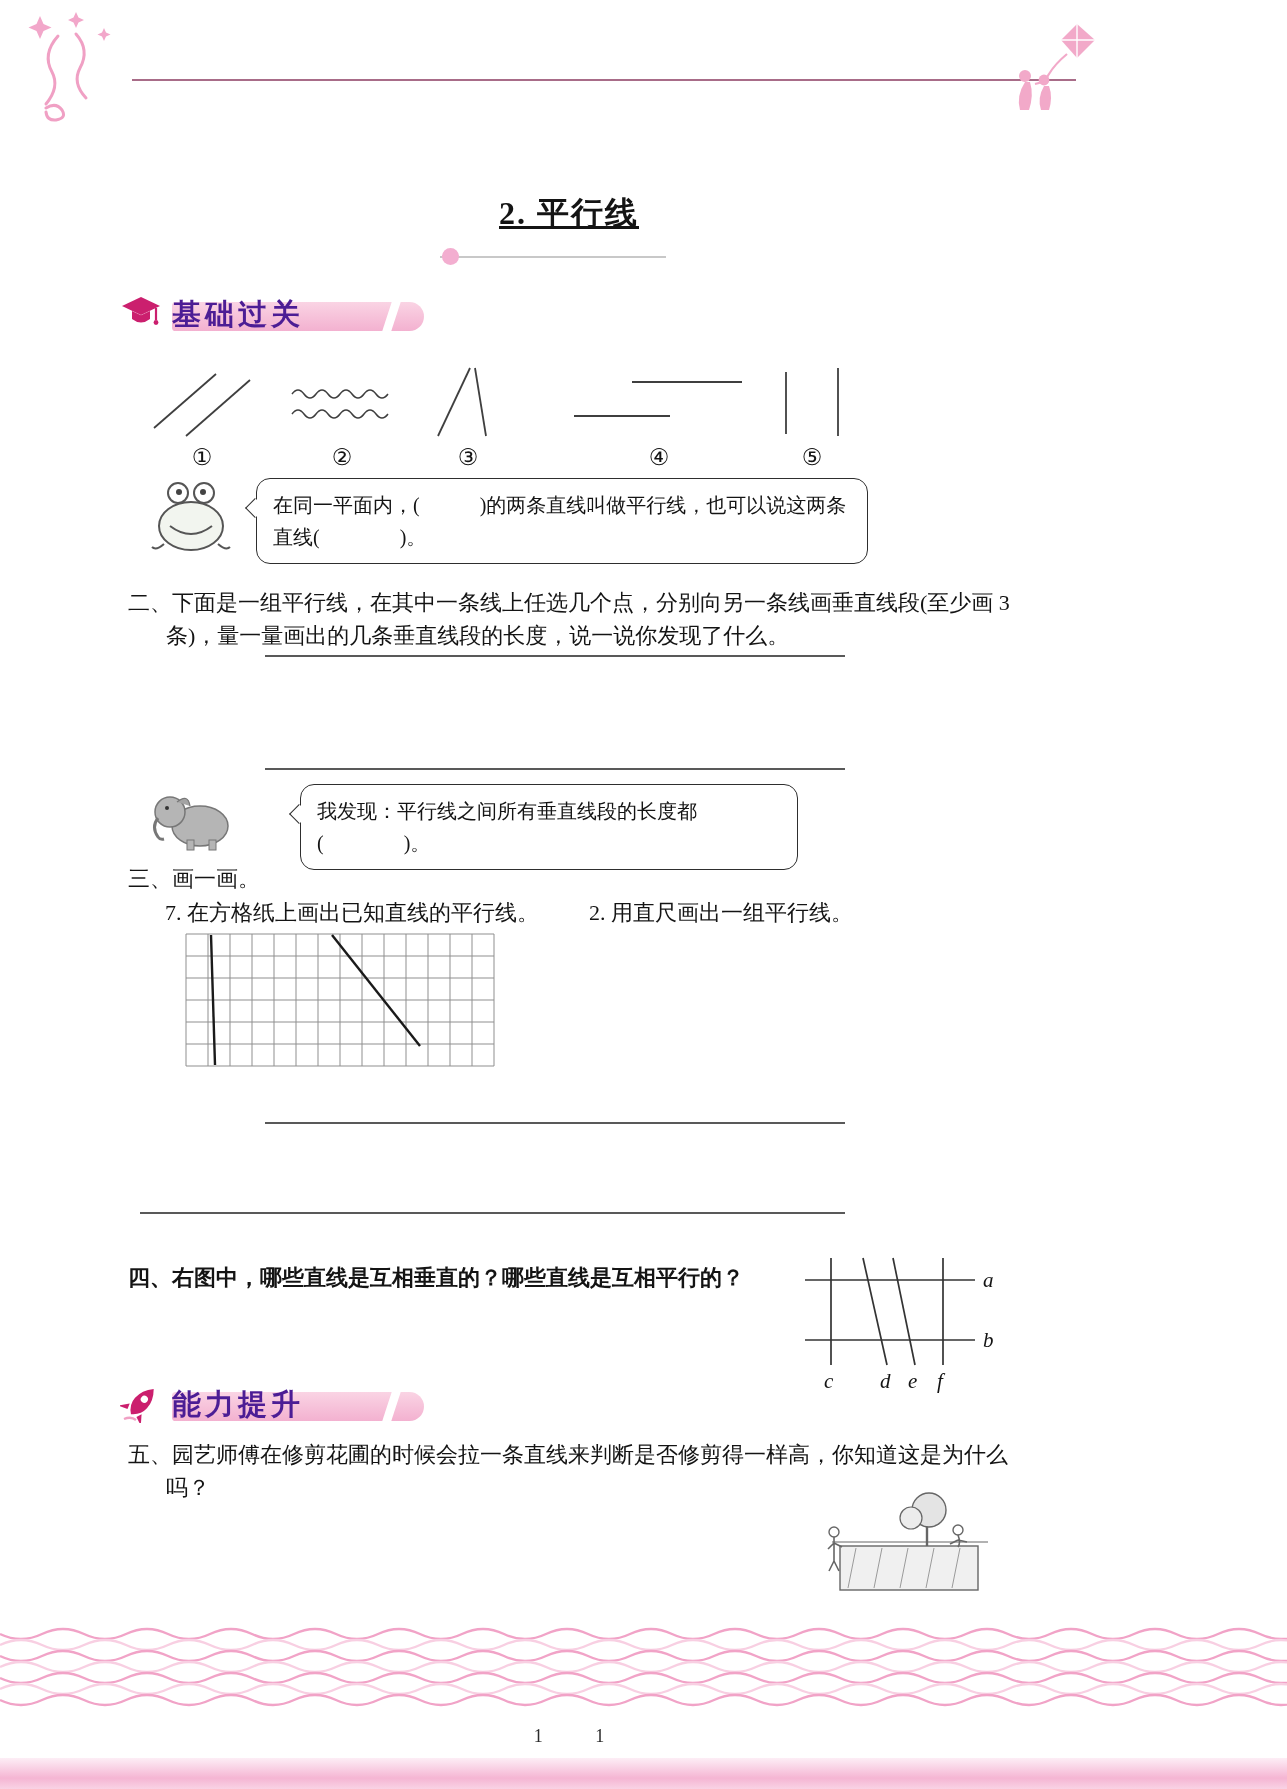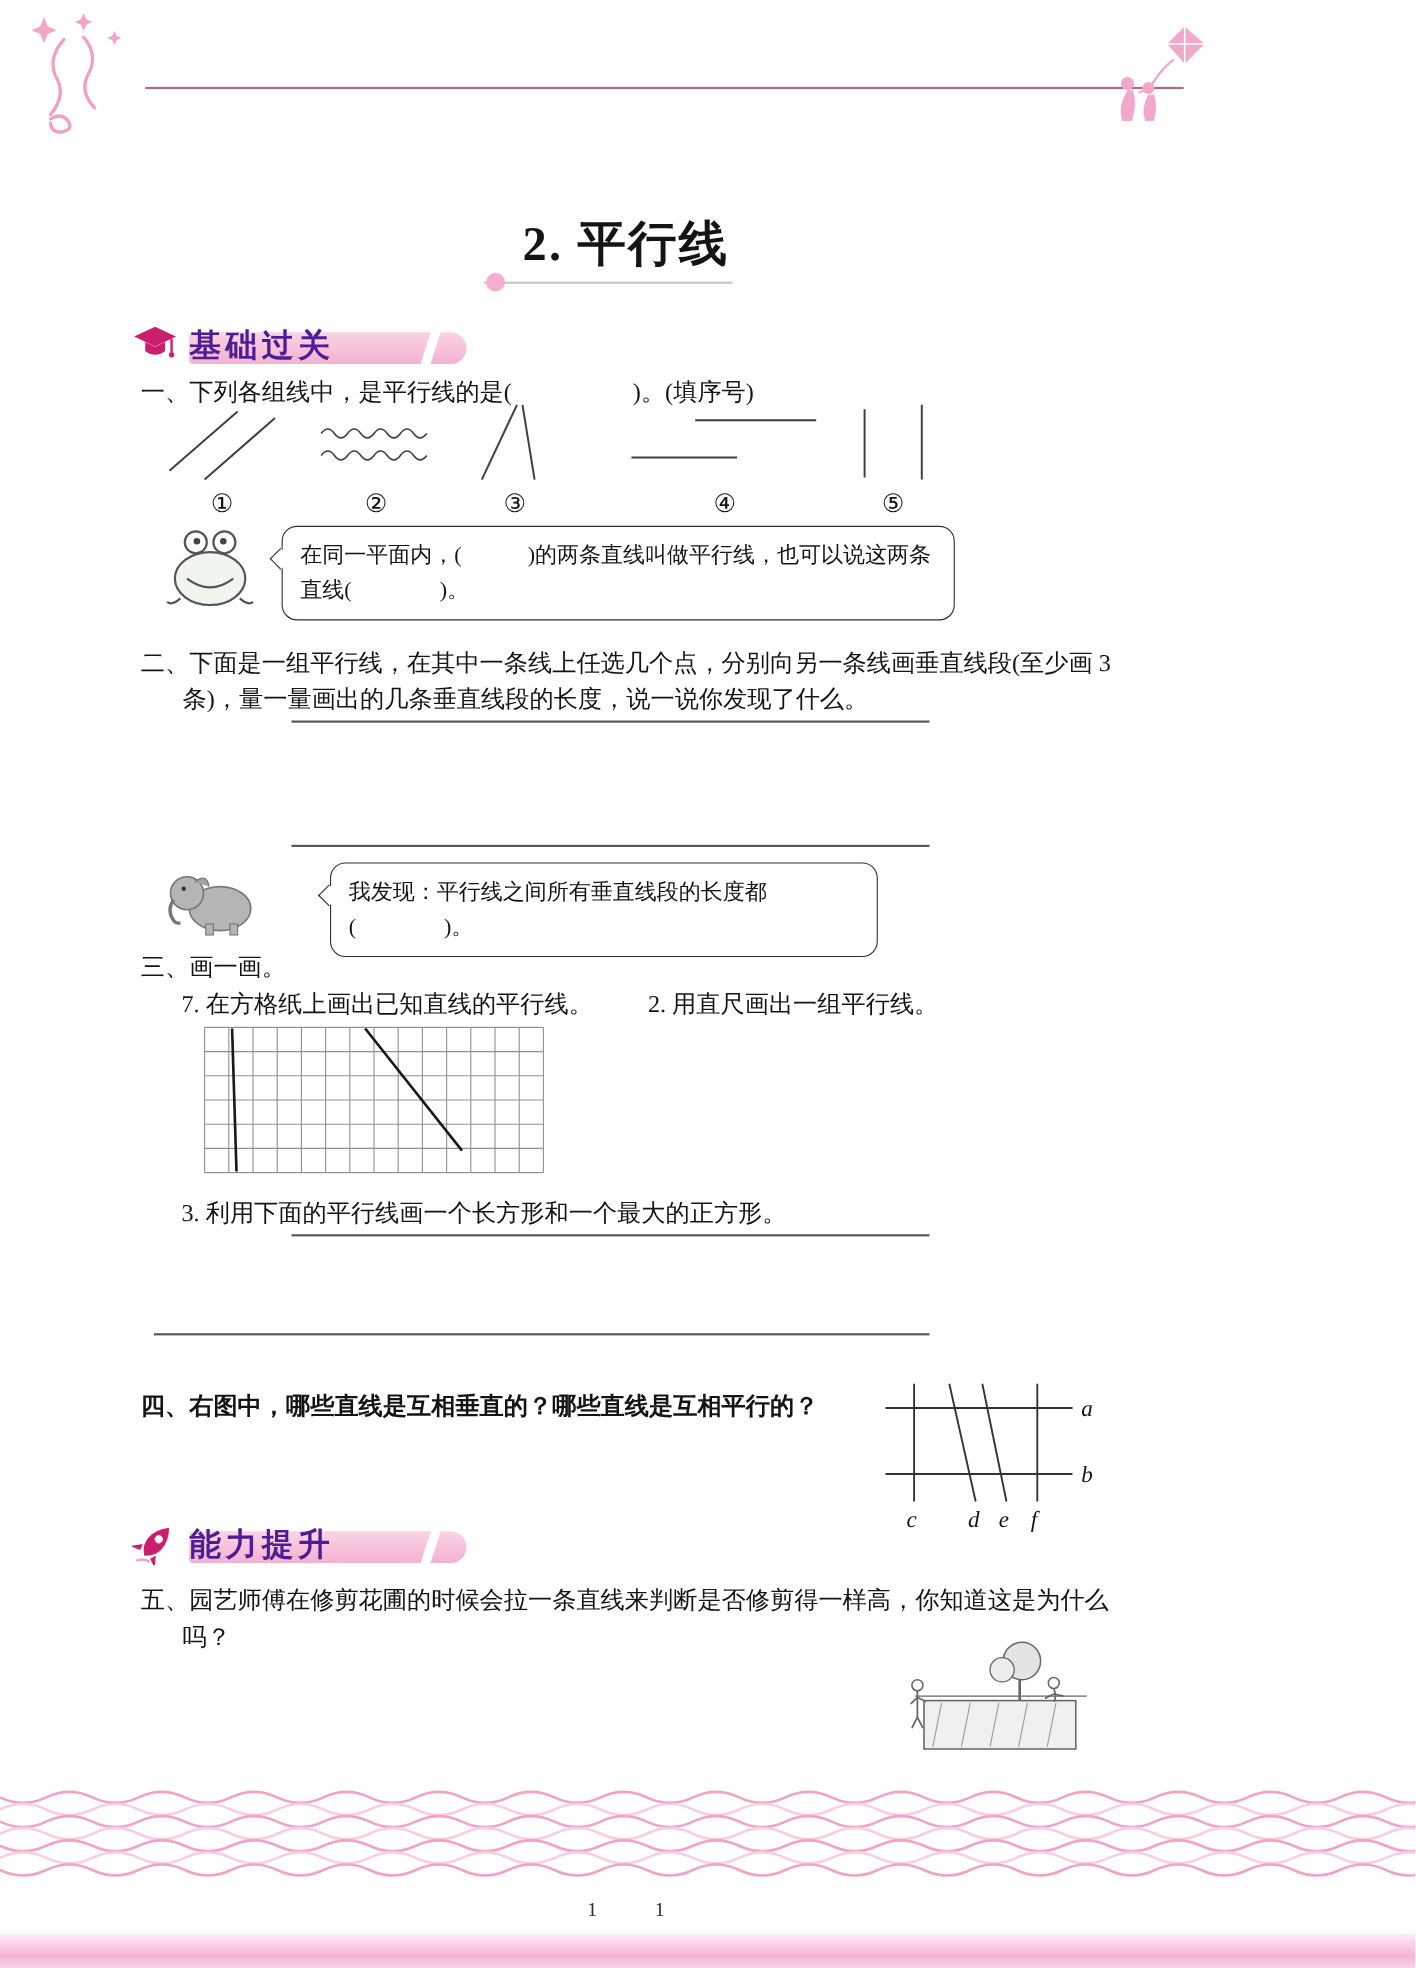--- a/index.html
+++ b/index.html
@@ -7,21 +7,21 @@
   .page { position:relative; width:1287px; height:1789px; background:#fff; overflow:hidden;
           font-family:"Liberation Serif", serif; color:#141414; }
 
   
   .header-line { position:absolute; top:79px; left:132px; width:944px; height:2px; background:#a86c88; }
   .ornament-left { position:absolute; top:10px; left:24px; }
   .kite-children { position:absolute; top:20px; left:995px; }
 
   
   .title { position:absolute; top:192px; left:128px; width:882px; text-align:center;
-           font-size:44px; font-weight:700; letter-spacing:2px; }
+           font-size:32px; font-weight:700; letter-spacing:2px;text-decoration:underline; }
   .title-decor { position:absolute; top:256px; left:440px; width:226px; height:2px; background:#c8c8c8; }
   .title-decor .dot { position:absolute; left:2px; top:-8px; width:17px; height:17px; border-radius:50%; background:#f3aed0; }
 
   
   .badge { position:absolute; display:flex; align-items:center; height:46px; }
   .badge .ribbon { position:absolute; left:52px; top:10px; width:252px; height:29px;
                    background:linear-gradient(180deg,#fad4e4,#f3b1d0); border-radius:4px 16px 16px 4px; }
   .badge .ribbon::after { content:''; position:absolute; right:28px; top:-2px; width:9px; height:33px;
                           background:#fff; transform:skewX(-18deg); }
   .badge .label { position:relative; margin-left:10px; font-family:"Liberation Sans", sans-serif;
@@ -113,21 +113,20 @@
       <svg width="42" height="38" viewBox="0 0 42 38">
         <polygon points="21,3 40,12 21,21 2,12" fill="#cb1f6e"></polygon>
         <path d="M12,17 v8 q9,7 18,0 v-8 l-9,4.2z" fill="#cb1f6e"></path>
         <line x1="36" y1="14" x2="36" y2="26" stroke="#cb1f6e" stroke-width="2.2"></line>
         <circle cx="36" cy="28.5" r="2.4" fill="#cb1f6e"></circle>
       </svg>
     </span>
     <span class="label">基础过关</span>
   </div>
 
-  <div class="stem" style="top:340px;left:128px;width:885px;">一、下列各组线中，是平行线的是(　　　　　)。(填序号)</div>
 
   <div class="q1-figures">
     <div class="fig" style="left:18px;width:112px;">
       <svg width="112" height="72" viewBox="0 0 112 72">
         <g stroke="#3f3f3f" stroke-width="1.8">
           <line x1="8" y1="62" x2="70" y2="8"></line>
           <line x1="40" y1="70" x2="104" y2="14"></line>
         </g>
       </svg>
       <div class="fig-label">①</div>
@@ -233,21 +232,20 @@
         <line x1="0" y1="44" x2="308" y2="44" stroke="#8f8f8f" stroke-width="1"></line>
         <line x1="0" y1="66" x2="308" y2="66" stroke="#8f8f8f" stroke-width="1"></line>
         <line x1="0" y1="88" x2="308" y2="88" stroke="#8f8f8f" stroke-width="1"></line>
         <line x1="0" y1="110" x2="308" y2="110" stroke="#8f8f8f" stroke-width="1"></line>
         <line x1="0" y1="132" x2="308" y2="132" stroke="#8f8f8f" stroke-width="1"></line>
         <line x1="25" y1="1" x2="29" y2="131" stroke="#1a1a1a" stroke-width="2.4"></line>
         <line x1="146" y1="1" x2="234" y2="112" stroke="#1a1a1a" stroke-width="2.4"></line>
       </svg>
   </span>
 
-  <div class="q3-item3">3. 利用下面的平行线画一个长方形和一个最大的正方形。</div>
   <div class="ans-line" style="top:1122px;left:265px;width:580px;"></div>
   <div class="ans-line" style="top:1212px;left:140px;width:705px;"></div>
 
   <div class="stem q4-stem" style="top:1248px;left:128px;width:672px;margin-top:13px;">四、右图中，哪些直线是互相垂直的？哪些直线是互相平行的？</div>
   <span class="q4-figure">
     <svg width="200" height="145" viewBox="0 0 200 145">
       <g stroke="#333" stroke-width="1.7">
         <line x1="2" y1="30" x2="172" y2="30"></line>
         <line x1="2" y1="90" x2="172" y2="90"></line>
         <line x1="28" y1="8" x2="28" y2="115"></line>

